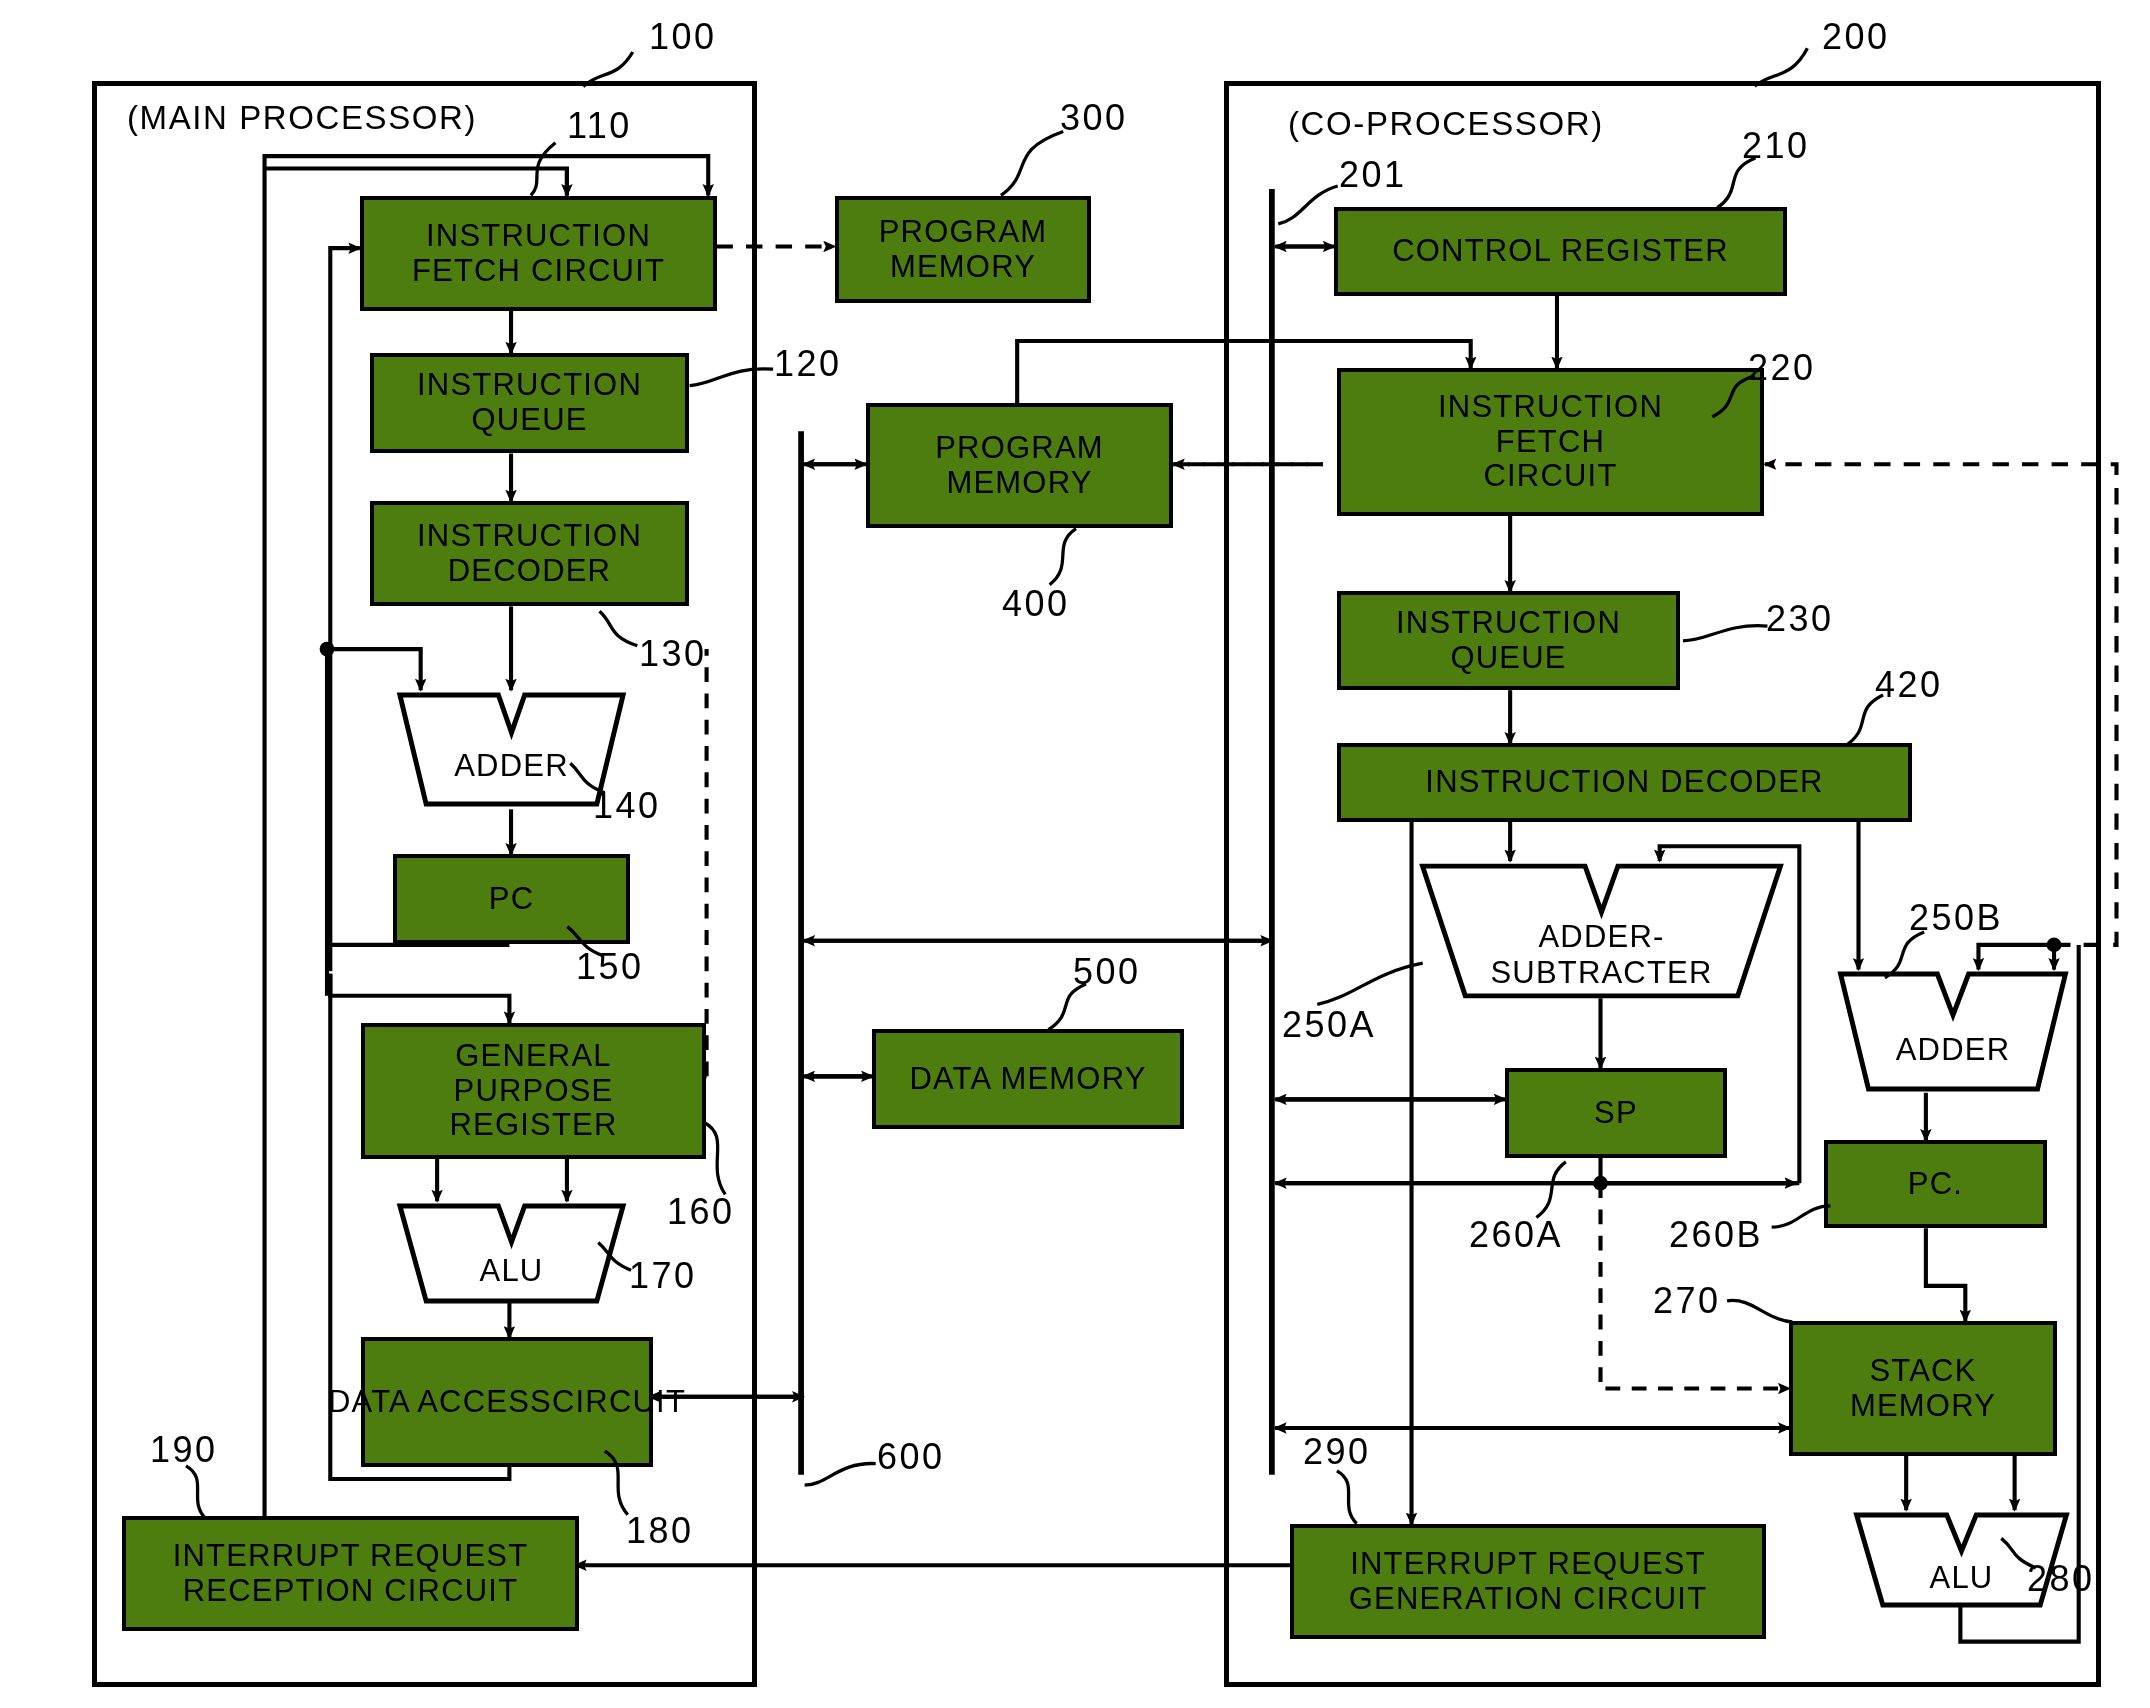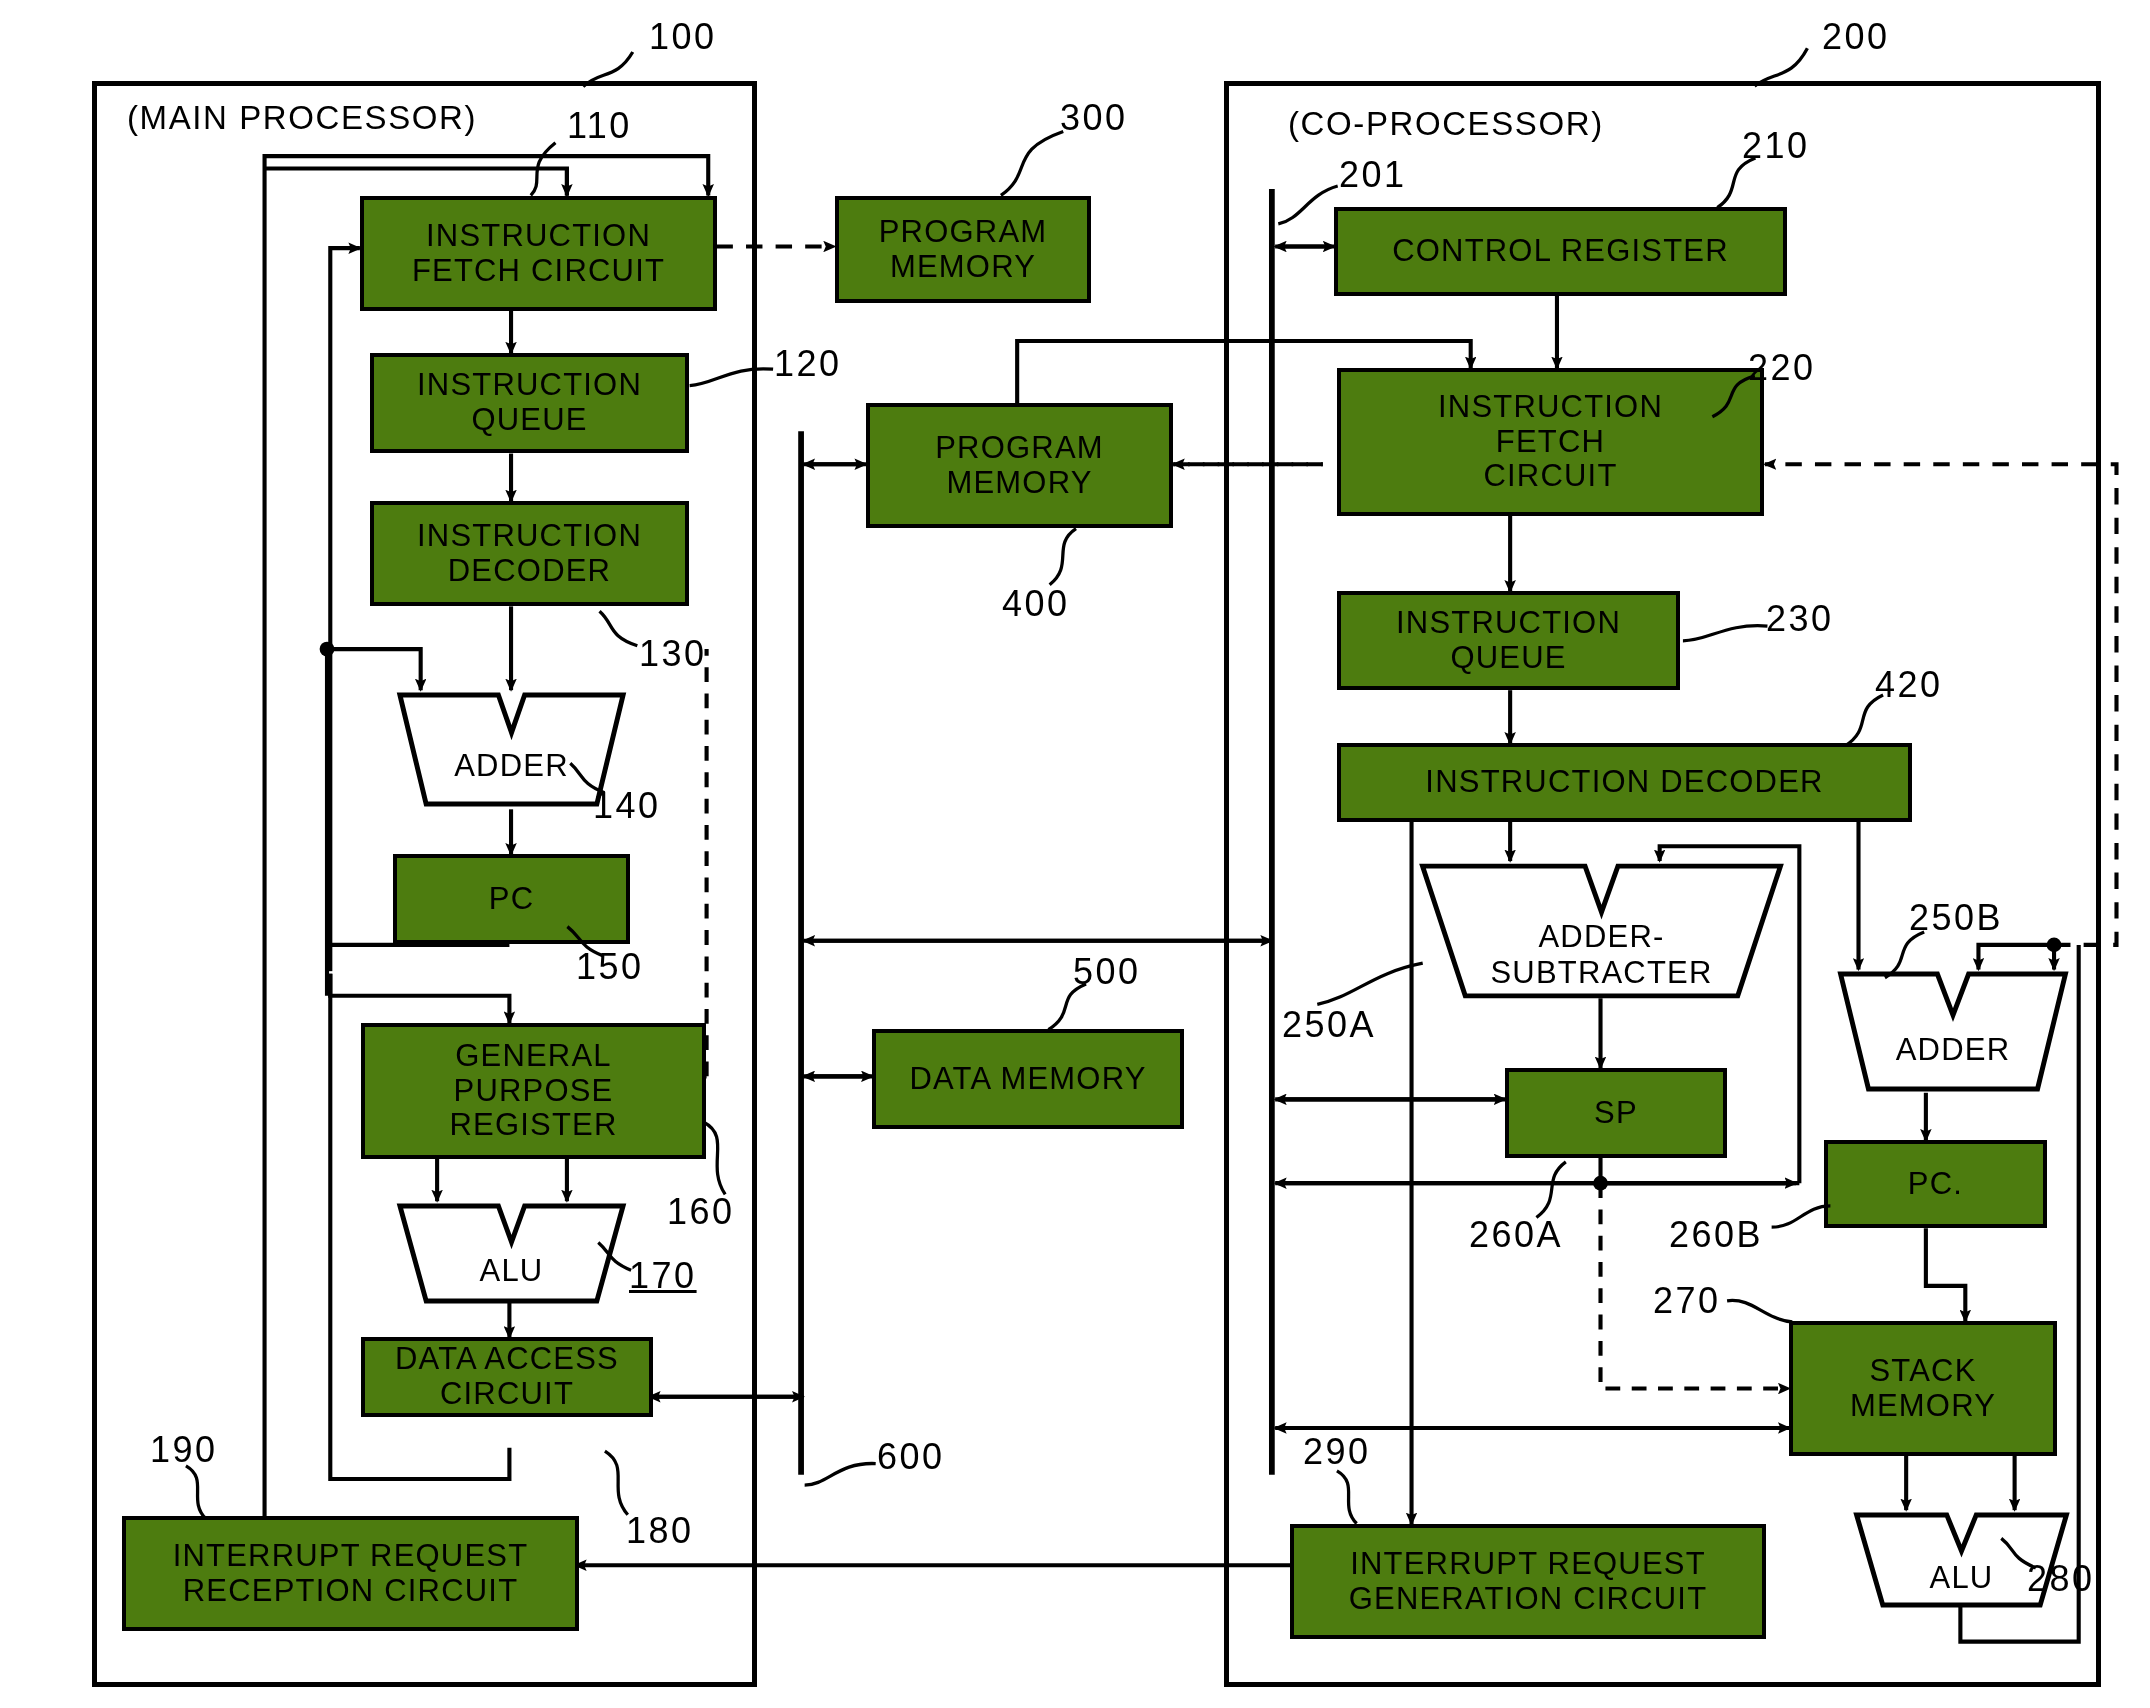--- a/index.html
+++ b/index.html
@@ -266,26 +266,26 @@
   <svg style="position:absolute;left:697px;top:1119px;width:58px;height:82px;" viewBox="0 0 70 100" width="58" height="82">
     <path d="M8,4 C42,22 10,56 34,92" stroke="#000" fill="none" stroke-width="4"></path>
   </svg>
 
   <div class="trap" style="left:393px; top:1201px; width:237px; height:105px;">
     <svg width="237" height="105" viewBox="0 0 288 128">
       <path d="M8,6 L128,6 L144,50 L160,6 L280,6 L248,122 L40,122 Z" fill="#fff" stroke="#000" stroke-width="6"></path>
     </svg>
     <div class="trap-label" style="top:53px;">ALU</div>
   </div>
-  <div class="ref" style="left:629px; top:1255px;text-decoration:underline;">170</div>
+  <div class="ref" style="left:629px; top:1255px;">170</div>
   <svg style="position:absolute;left:595px;top:1239px;width:46px;height:38px;" viewBox="0 0 56 46" width="46" height="38">
     <path d="M4,4 C20,18 16,26 44,38" stroke="#000" fill="none" stroke-width="4"></path>
   </svg>
 
-  <div class="block" style="left:361px; top:1337px; width:292px; height:80px; flex-direction:column;">
+  <div class="block" style="left:361px; top:1337px; width:292px; height:130px; ">
     <span>DATA ACCESS</span>
     <span>CIRCUIT</span>
   </div>
   <div class="ref" style="left:626px; top:1510px;">180</div>
   <svg style="position:absolute;left:600px;top:1449px;width:49px;height:71px;" viewBox="0 0 60 86" width="49" height="71">
     <path d="M6,2 C38,22 8,50 34,80" stroke="#000" fill="none" stroke-width="4"></path>
   </svg>
 
   <div class="block" style="left:122px; top:1516px; width:457px; height:115px; flex-direction:column;">
     <span>INTERRUPT REQUEST</span>

